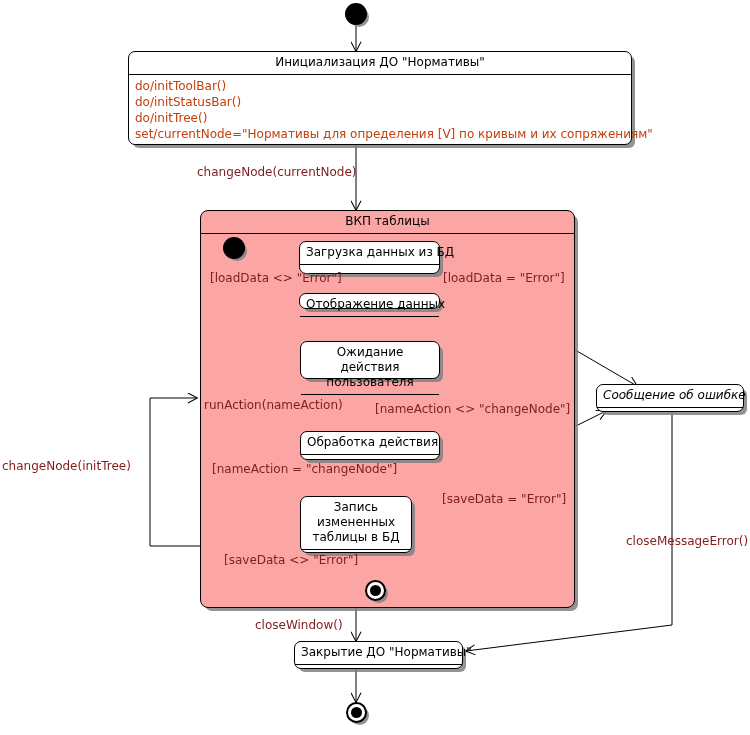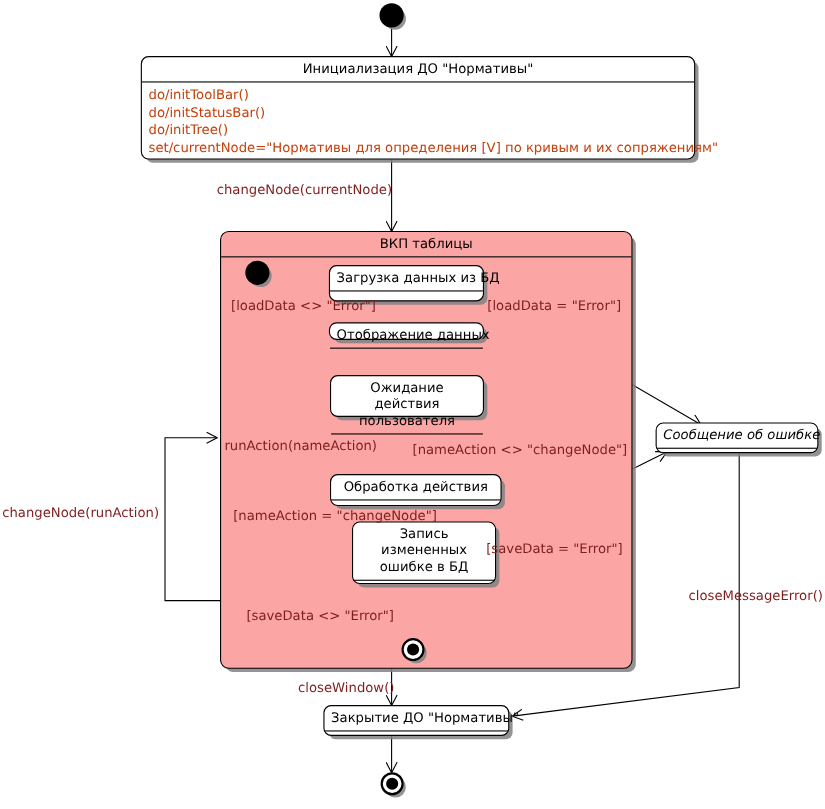--- a/index.html
+++ b/index.html
@@ -193,30 +193,30 @@
 
   <div class="state" style="left:300px; top:341px; width:140px; height:38px;">
     <div class="name wrap">
       <span>Ожидание действия</span><br>
       <span>пользователя</span>
     </div>
     <div class="divider"></div>
     <div class="empty-compartment"></div>
   </div>
 
-  <div class="state" style="left:300px; top:431px; width:156px; height:29px;">
+  <div class="state" style="left:300px; top:431px; width:140px; height:29px;">
     <div class="name">Обработка действия</div>
     <div class="divider"></div>
     <div class="empty-compartment"></div>
   </div>
 
-  <div class="state" style="left:300px; top:474px; width:131px; height:57px;margin-left:20px;">
+  <div class="state" style="left:300px; top:496px; width:112px; height:57px;">
     <div class="name wrap">
       <span>Запись измененных</span><br>
-      <span>ошибке в БД</span>
+      <span>таблицы в БД</span>
     </div>
     <div class="divider"></div>
     <div class="empty-compartment" style="height:15px;"></div>
   </div>
 
   <div class="final-node" style="left:365px; top:580px; width:21px; height:21px;"></div>
 
   <div class="state" style="left:596px; top:384px; width:148px; height:28px;font-style:italic;">
     <div class="name">Сообщение об ошибке</div>
     <div class="divider"></div>
@@ -240,19 +240,19 @@
   <div class="edge-label" style="left:204px; top:398px;">runAction(nameAction)</div>
 
   <div class="edge-label" style="left:375px; top:402px;">[nameAction &lt;&gt; "changeNode"]</div>
 
   <div class="edge-label" style="left:212px; top:462px;">[nameAction = "changeNode"]</div>
 
   <div class="edge-label" style="left:442px; top:492px;">[saveData = "Error"]</div>
 
   <div class="edge-label" style="left:224px; top:553px;">[saveData &lt;&gt; "Error"]</div>
 
-  <div class="edge-label" style="left:2px; top:459px;">changeNode(runAction)</div>
-
-  <div class="edge-label" style="left:271px; top:618px;">closeWindow()</div>
+  <div class="edge-label" style="left:2px; top:459px;">changeNode(initTree)</div>
+
+  <div class="edge-label" style="left:255px; top:618px;">closeWindow()</div>
 
   <div class="edge-label" style="left:626px; top:534px;">closeMessageError()</div>
 
 </div>
 
 </body></html>

